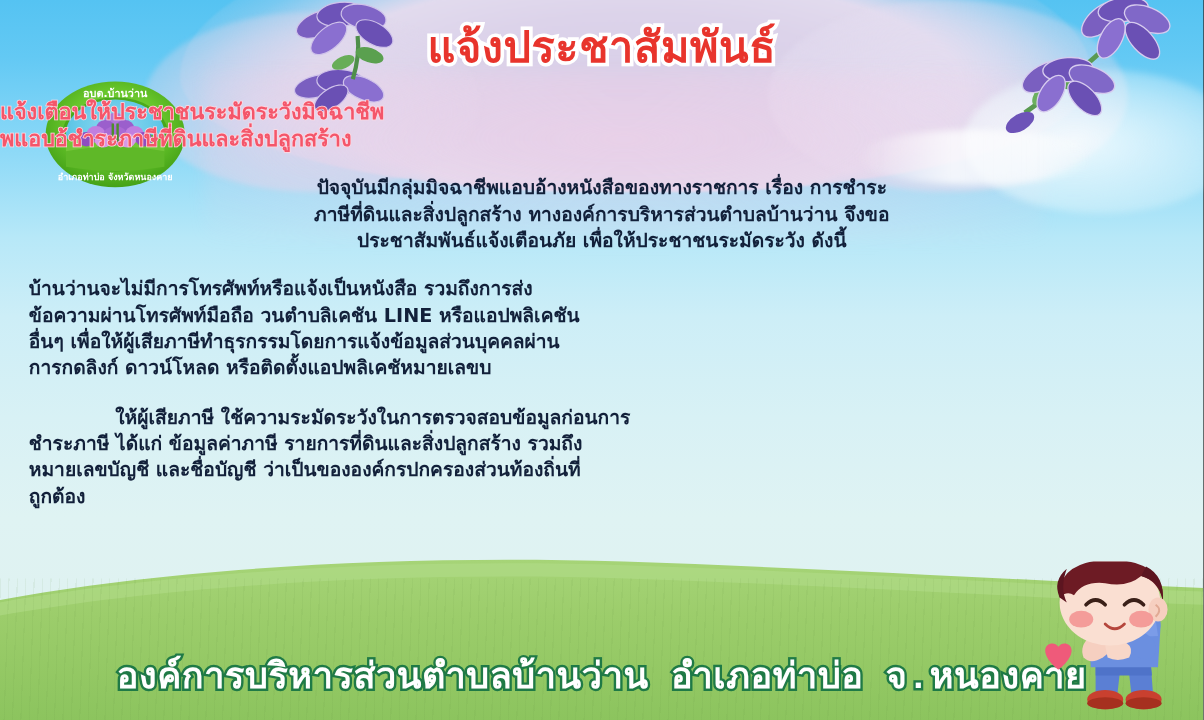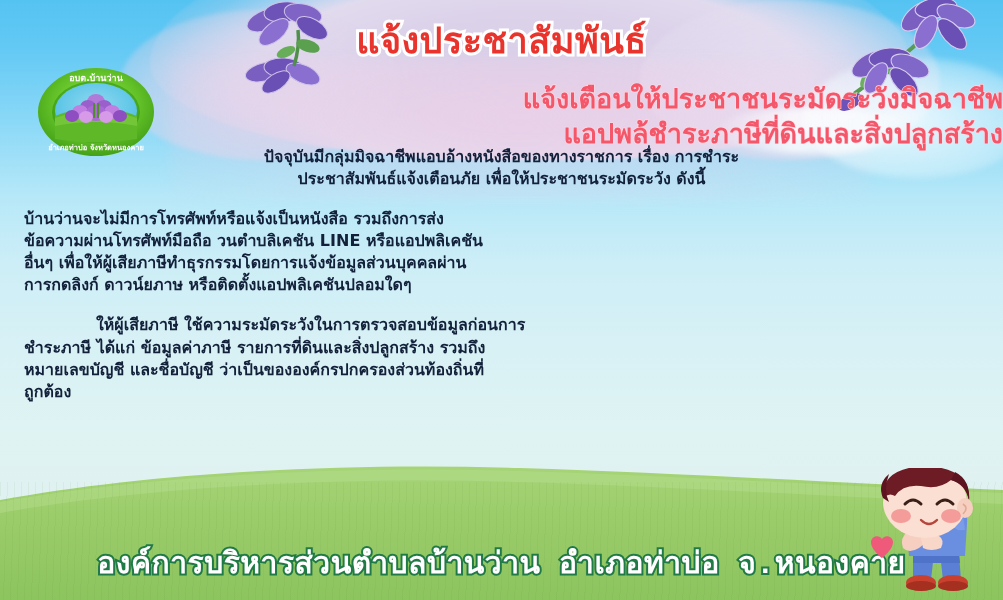--- a/index.html
+++ b/index.html
@@ -114,23 +114,23 @@
     color:#e8342c;
     -webkit-text-stroke:6px #ffffff;
     paint-order:stroke fill;
     text-shadow:0 2px 1px rgba(255,255,255,0.9);
     white-space:nowrap;
     line-height:1.05;
   }
   #subTitle{
     position:absolute;
     left:0; right:0; top:82px;
-    text-align:right;
+    text-align:left;
     font-family:"DejaVu Sans","Liberation Sans",sans-serif;
-    font-size:27px;
+    font-size:18px;
     font-weight:bold;
     color:#f4566a;
     -webkit-text-stroke:1.2px #ffd9e2;
     paint-order:stroke fill;
     line-height:1.28;
   }
   #subTitle .ln{ display:block; white-space:nowrap; }
 
   
   #body{
@@ -276,35 +276,36 @@
         </g>
       </g>
       <ellipse cx="14" cy="108" rx="13" ry="7" fill="#6d53b8" transform="rotate(-30 14 108)"></ellipse>
     </svg>
   </div>
 
   <div id="titleMain">แจ้งประชาสัมพันธ์</div>
 
   <div id="subTitle">
     <span class="ln">แจ้งเตือนให้ประชาชนระมัดระวังมิจฉาชีพ</span>
-    <span class="ln">แอปพล้ชำระภาษีที่ดินและสิ่งปลูกสร้าง</span>
+    <span class="ln">พแอบอ้ชำระภาษีที่ดินและสิ่งปลูกสร้าง</span>
   </div>
 
   <div id="body">
 
     <div class="para center" id="para1">
       <span class="ln">ปัจจุบันมีกลุ่มมิจฉาชีพแอบอ้างหนังสือของทางราชการ เรื่อง การชำระ</span>
+      <span class="ln">ภาษีที่ดินและสิ่งปลูกสร้าง ทางองค์การบริหารส่วนตำบลบ้านว่าน จึงขอ</span>
       <span class="ln">ประชาสัมพันธ์แจ้งเตือนภัย เพื่อให้ประชาชนระมัดระวัง ดังนี้</span>
     </div>
 
     <div class="para" id="para2">
       <span class="ln">บ้านว่านจะไม่มีการโทรศัพท์หรือแจ้งเป็นหนังสือ รวมถึงการส่ง</span>
       <span class="ln">ข้อความผ่านโทรศัพท์มือถือ วนตำบลิเคชัน LINE หรือแอปพลิเคชัน</span>
       <span class="ln">อื่นๆ เพื่อให้ผู้เสียภาษีทำธุรกรรมโดยการแจ้งข้อมูลส่วนบุคคลผ่าน</span>
-      <span class="ln">การกดลิงก์ ดาวน์ยภาษ หรือติดตั้งแอปพลิเคชันปลอมใดๆ</span>
+      <span class="ln">การกดลิงก์ ดาวน์โหลด หรือติดตั้งแอปพลิเคชัหมายเลขบ</span>
     </div>
 
     <div class="para" id="para3">
       <span class="ln indent">ให้ผู้เสียภาษี ใช้ความระมัดระวังในการตรวจสอบข้อมูลก่อนการ</span>
       <span class="ln">ชำระภาษี ได้แก่ ข้อมูลค่าภาษี รายการที่ดินและสิ่งปลูกสร้าง รวมถึง</span>
       <span class="ln">หมายเลขบัญชี และชื่อบัญชี ว่าเป็นขององค์กรปกครองส่วนท้องถิ่นที่</span>
       <span class="ln">ถูกต้อง</span>
     </div>
 
   </div>

